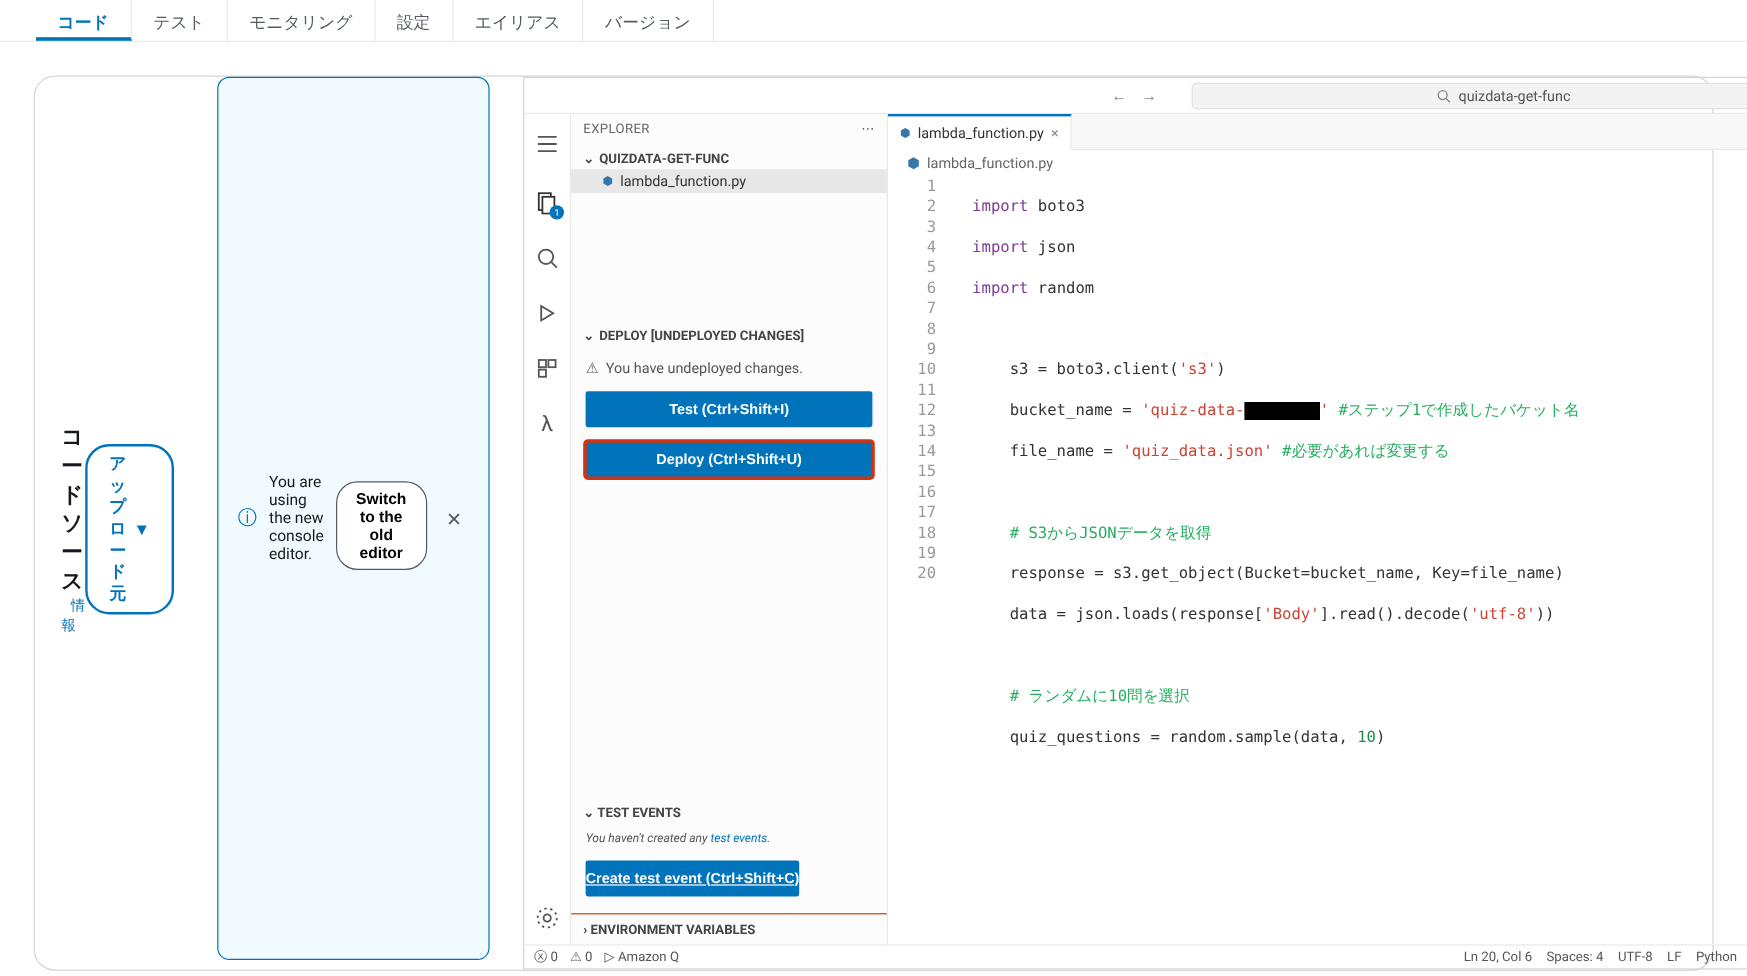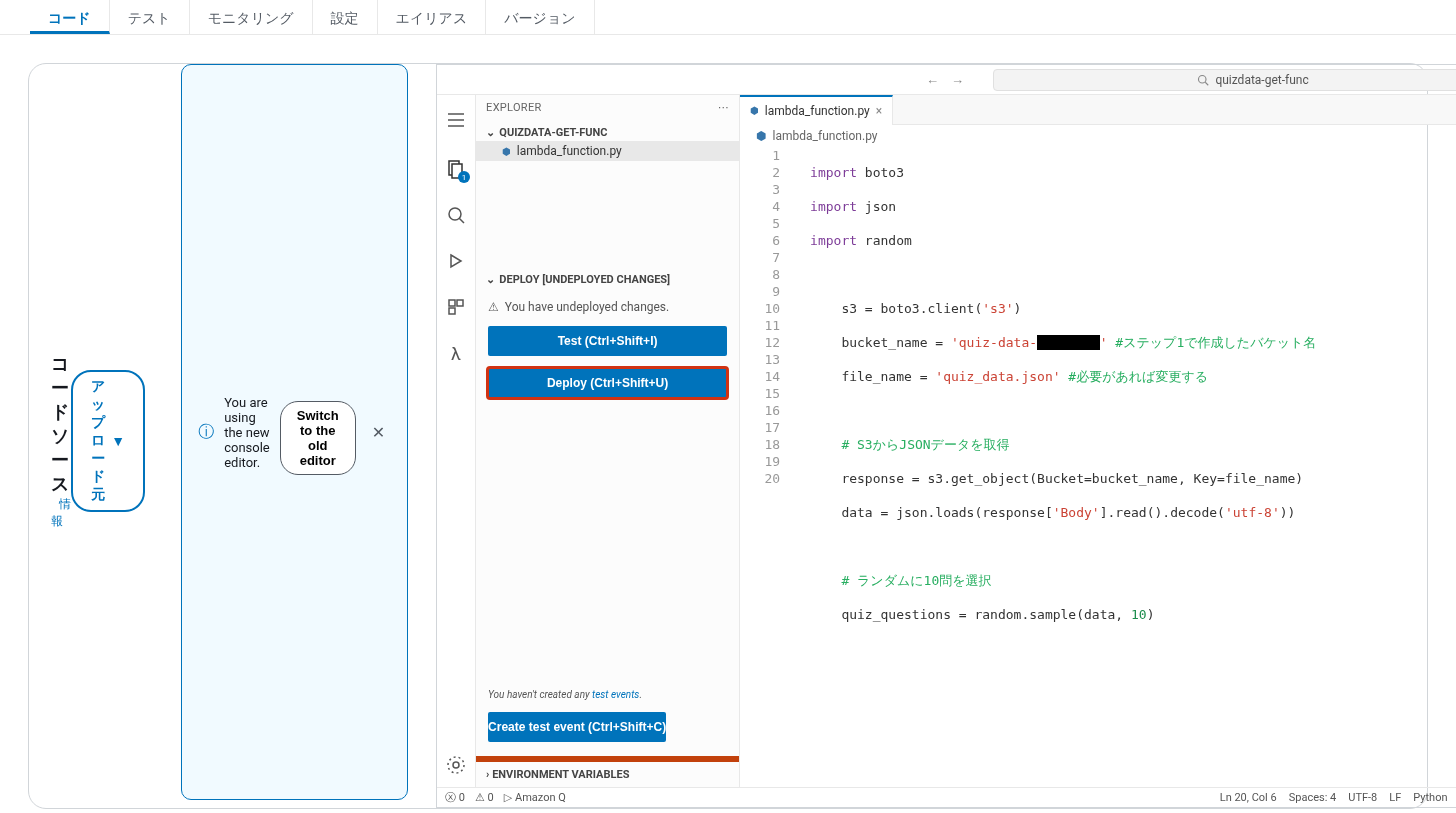--- a/index.html
+++ b/index.html
@@ -55,22 +55,22 @@
 .exp-deploy { padding: 8px 10px; font-size: 11px; font-weight: 700; color: #444; display: flex; gap: 4px; }
 .exp-warn { padding: 6px 12px; font-size: 12px; color: #555; display: flex; align-items: center; gap: 6px; }
 .exp-btn { margin: 6px 12px; padding: 8px 0; border: none; border-radius: 2px; font-size: 12px; font-weight: 600; cursor: pointer; display: block; text-align: center; }
 .deploy-btn { background: #0073bb; color: #fff; outline: 3px solid #d13212; outline-offset: -1px; }
 .test-btn { background: #0073bb; color: #fff; }
 .exp-fill { flex: 1; }
 .exp-test-section { border-top: none; padding: 8px 0; }
 .exp-test-title { padding: 4px 10px; font-size: 11px; font-weight: 700; color: #444; }
 .exp-test-text { padding: 6px 12px; font-size: 10px; color: #555; font-style: italic; }
 .exp-test-text a { color: #0073bb; cursor: pointer; }
-.create-test-btn { background: #0073bb; color: #fff; }
-.env-section { padding: 6px 10px; font-size: 11px; font-weight: 700; color: #444; border-top: 6px solid #c2410c; }
+.create-test-btn { background: #0073bb; color: #fff; text-decoration: underline; }
+.env-section { padding: 6px 10px; font-size: 11px; font-weight: 700; color: #444; border-top: 1px solid #c2410c; }
 
 
 .code-area { flex: 1; display: flex; flex-direction: column; min-width: 0; }
 .editor-tabs { height: 30px; display: flex; align-items: center; border-bottom: 1px solid #e8e8e8; background: #f8f8f8; }
 .editor-tab { height: 30px; padding: 0 10px; display: flex; align-items: center; gap: 6px; background: #fff; border-top: 2px solid #0073bb; border-right: 1px solid #e8e8e8; font-size: 12px; color: #333; cursor: pointer; }
 .tab-close { color: #888; cursor: pointer; }
 .tabs-spacer { flex: 1; }
 .tab-right-icons { display: flex; gap: 10px; padding-right: 10px; color: #888; }
 .breadcrumb-path { padding: 4px 16px; font-size: 12px; color: #666; display: flex; align-items: center; gap: 6px; }
 .bc-python-icon { color: #3776ab; }
@@ -225,20 +225,24 @@
           <span>DEPLOY [UNDEPLOYED CHANGES]</span>
         </div>
         <div class="exp-warn">
           <span>⚠</span>
           <span>You have undeployed changes.</span>
         </div>
         <button class="exp-btn test-btn">Test (Ctrl+Shift+I)</button>
         <button class="exp-btn deploy-btn">Deploy (Ctrl+Shift+U)</button>
         <div class="exp-fill"></div>
         <div class="exp-test-section">
+          <div class="exp-test-title">
+            <span>⌄</span>
+            <span>TEST EVENTS</span>
+          </div>
           <div class="exp-test-text">
             <span>You haven't created any </span><a>test events</a><span>.</span>
           </div>
           <button class="exp-btn create-test-btn">Create test event (Ctrl+Shift+C)</button>
         </div>
         <div class="env-section">
           <span>›</span>
           <span>ENVIRONMENT VARIABLES</span>
         </div>
       </div>

